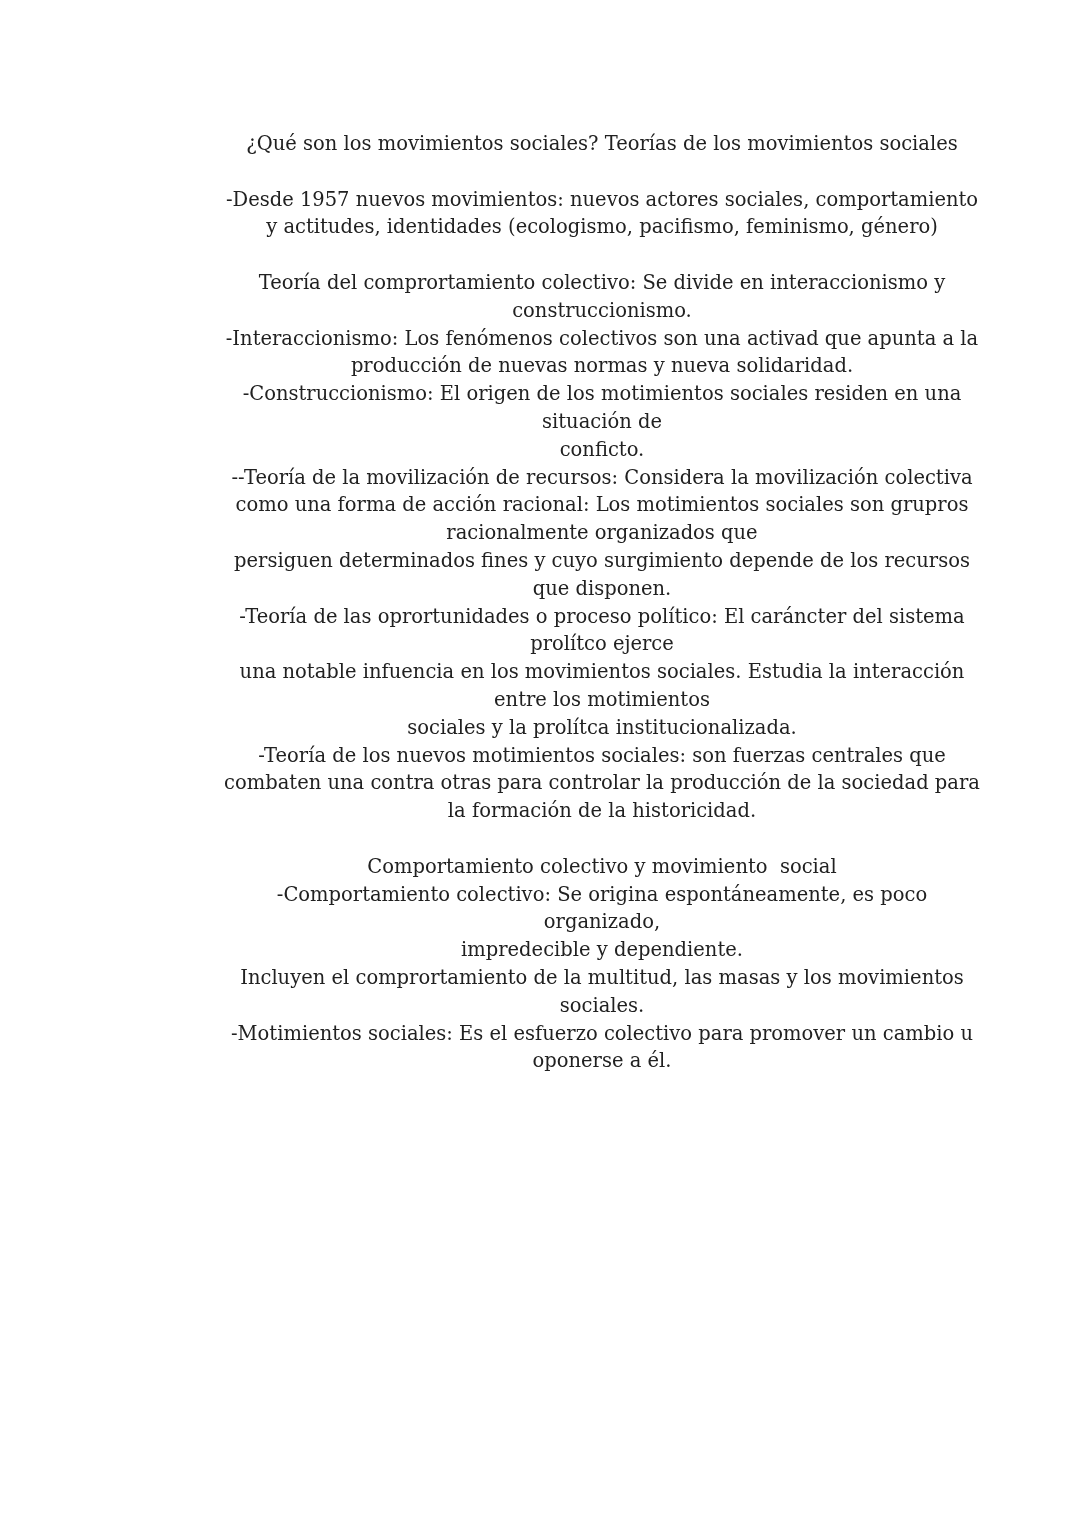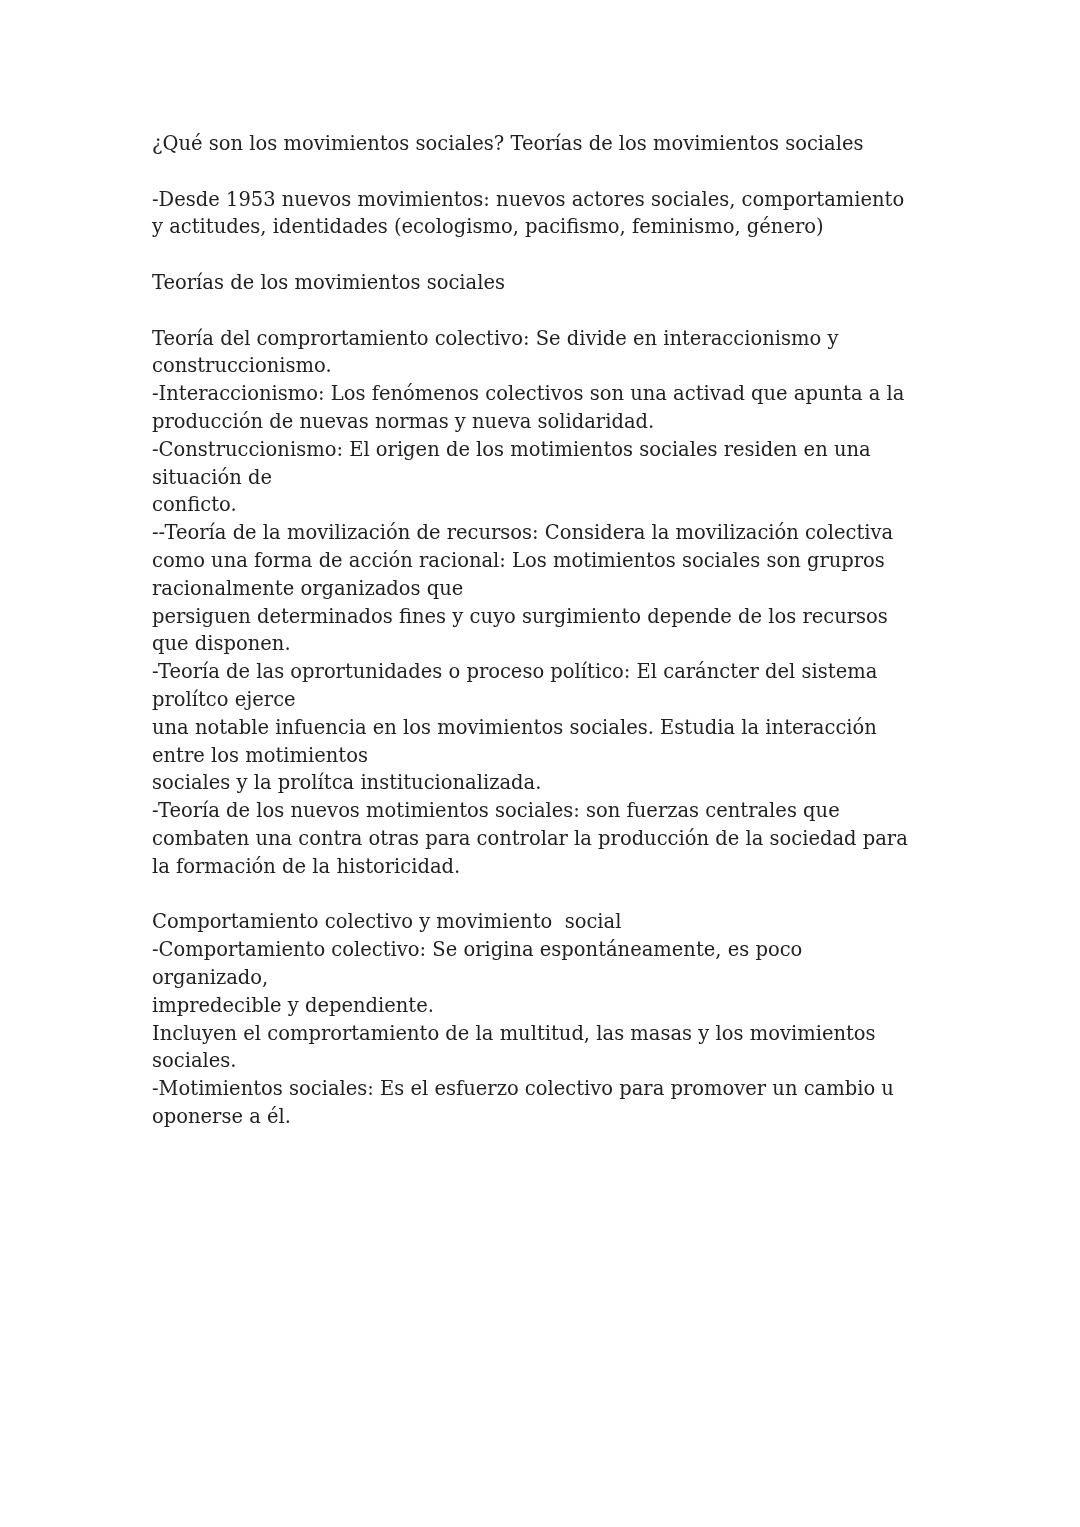--- a/index.html
+++ b/index.html
@@ -14,20 +14,21 @@
   }
   .page {
     box-sizing: border-box;
     width: 1080px;
     height: 1527px;
     padding: 130px 28px 0 152px;
     font-family: "DejaVu Serif", "Liberation Serif", serif;
     font-size: 19.5px;
     line-height: 27.8px;
     color: #212121;
+    text-align: center;
   }
   .doc-title {
     margin: 0 0 27.8px 0;
     font-size: 19.5px;
     font-weight: normal;
     white-space: pre-wrap;
   }
   .para {
     margin: 0 0 27.8px 0;
     max-width: 930px;
@@ -38,24 +39,23 @@
   }
 </style>
 </head>
 <body style="background: rgb(255, 255, 255);">
 
 <main class="page" style="color: rgb(33, 33, 33);">
   <h1 class="doc-title">¿Qué son los movimientos sociales? Teorías de los movimientos sociales</h1>
 
 
 
-  <div class="para">-Desde 1953 nuevos movimientos: nuevos actores sociales, comportamiento
+  <div class="para">-Desde 1957 nuevos movimientos: nuevos actores sociales, comportamiento
 y actitudes, identidades (ecologismo, pacifismo, feminismo, género)</div>
 
-  <div class="para">Teorías de los movimientos sociales</div>
 
   <div class="para">Teoría del comprortamiento colectivo: Se divide en interaccionismo y
 construccionismo.
 -Interaccionismo: Los fenómenos colectivos son una activad que apunta a la
 producción de nuevas normas y nueva solidaridad.
 -Construccionismo: El origen de los motimientos sociales residen en una
 situación de
 conficto.
 --Teoría de la movilización de recursos: Considera la movilización colectiva
 como una forma de acción racional: Los motimientos sociales son grupros

